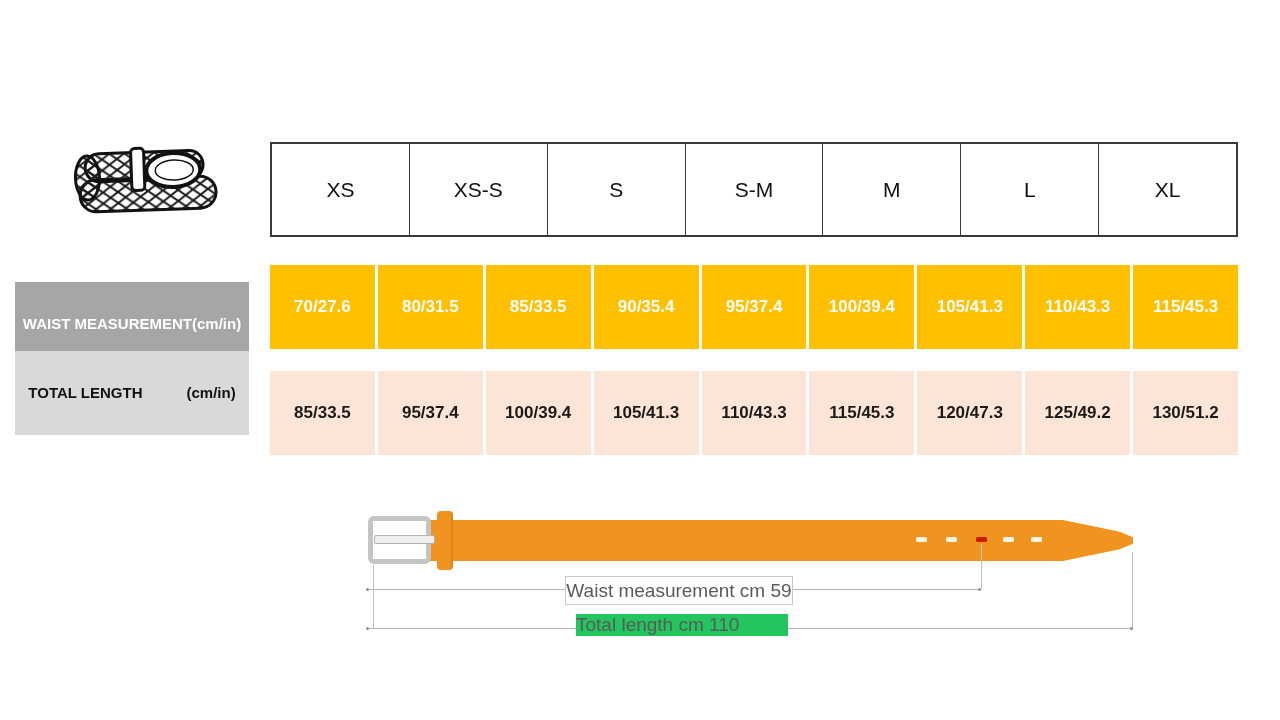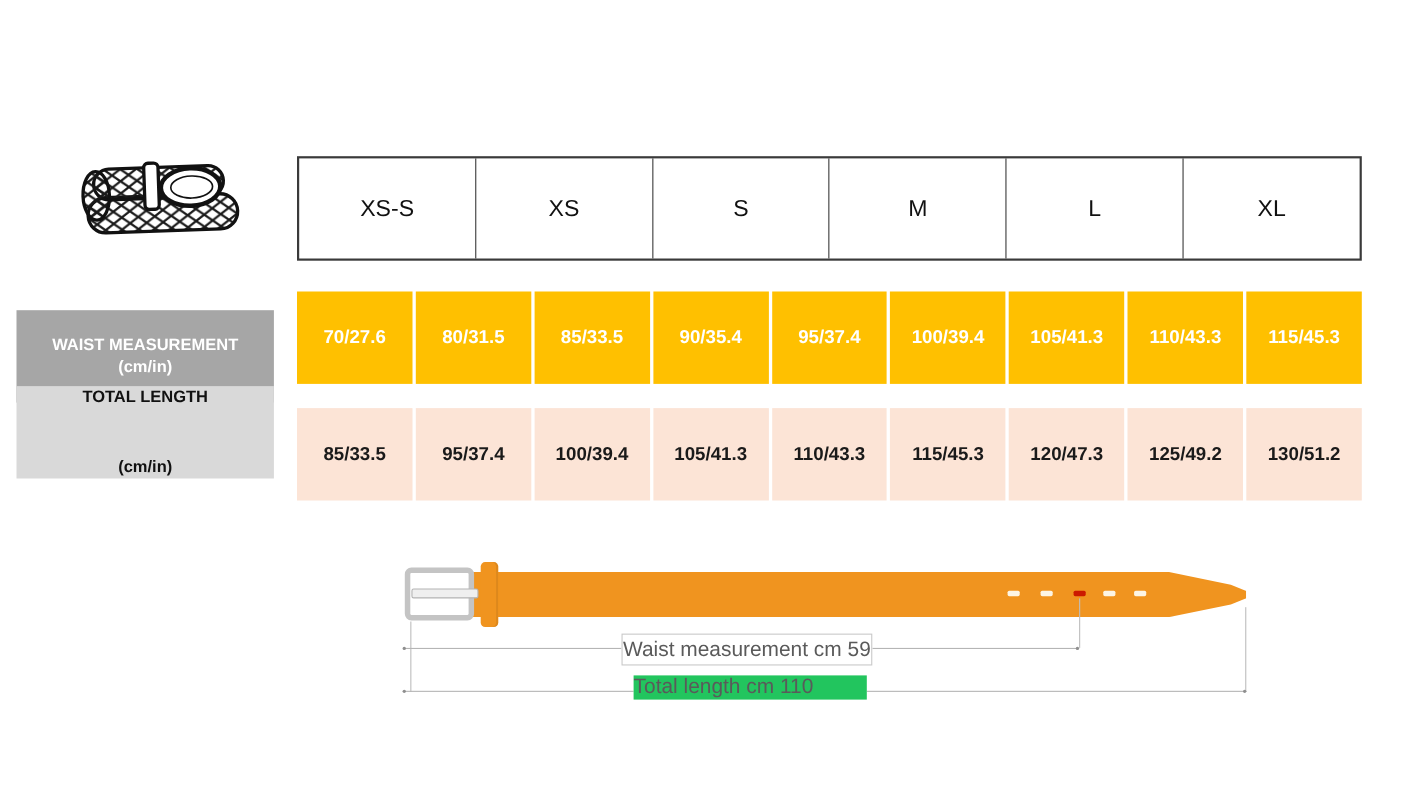--- a/index.html
+++ b/index.html
@@ -8,21 +8,21 @@
 
   
   .size-header { position:absolute; left:270px; top:142px; width:968px; height:95px;
                  display:flex; border:2px solid #3a3a3a; background:#fff; }
   .size-header .hcell { flex:1; display:flex; align-items:center; justify-content:center;
                         border-right:1.5px solid #3a3a3a; font-size:21px; color:#111; }
   .size-header .hcell:last-child { border-right:none; }
 
   
   .row-label { position:absolute; left:15px; width:234px; height:84px;
-               display:flex; flex-direction:column; align-items:center; justify-content:center;
+               display:flex; align-items:center; justify-content:center;
                font-weight:bold; font-size:15px; line-height:1.35; text-align:center; }
   .row-label.waist { top:282px; background:#A6A6A6; color:#fff; }
   .row-label.total { top:351px; background:#D9D9D9; color:#111;gap:44px; }
 
   .value-row { position:absolute; left:270px; width:968px; height:84px;
                display:grid; grid-template-columns:repeat(9,1fr); gap:3px; }
   .value-row.waist { top:265px; }
   .value-row.total { top:371px; }
   .vcell { display:flex; align-items:center; justify-content:center;
            font-weight:bold; font-size:17px; }
@@ -78,23 +78,24 @@
         <rect x="74" y="12" width="13" height="42" rx="4" fill="#fff" stroke="#111" stroke-width="3"></rect>
         <g>
           <ellipse cx="116" cy="35" rx="27" ry="17" fill="#fff" stroke="#111" stroke-width="4"></ellipse>
           <ellipse cx="117" cy="35" rx="19" ry="10" fill="#fff" stroke="#111" stroke-width="1.5"></ellipse>
         </g>
       </g>
     </svg>
   </div>
 
   <div class="size-header">
+    <div class="hcell">XS</div>
     <div class="hcell">XS-S</div>
-    <div class="hcell">XS</div>
     <div class="hcell">S</div>
+    <div class="hcell">S-M</div>
     <div class="hcell">M</div>
     <div class="hcell">L</div>
     <div class="hcell">XL</div>
   </div>
 
   <div class="row-label waist">
     <span>WAIST MEASUREMENT</span>
     <span>(cm/in)</span>
   </div>
   <div class="value-row waist">

